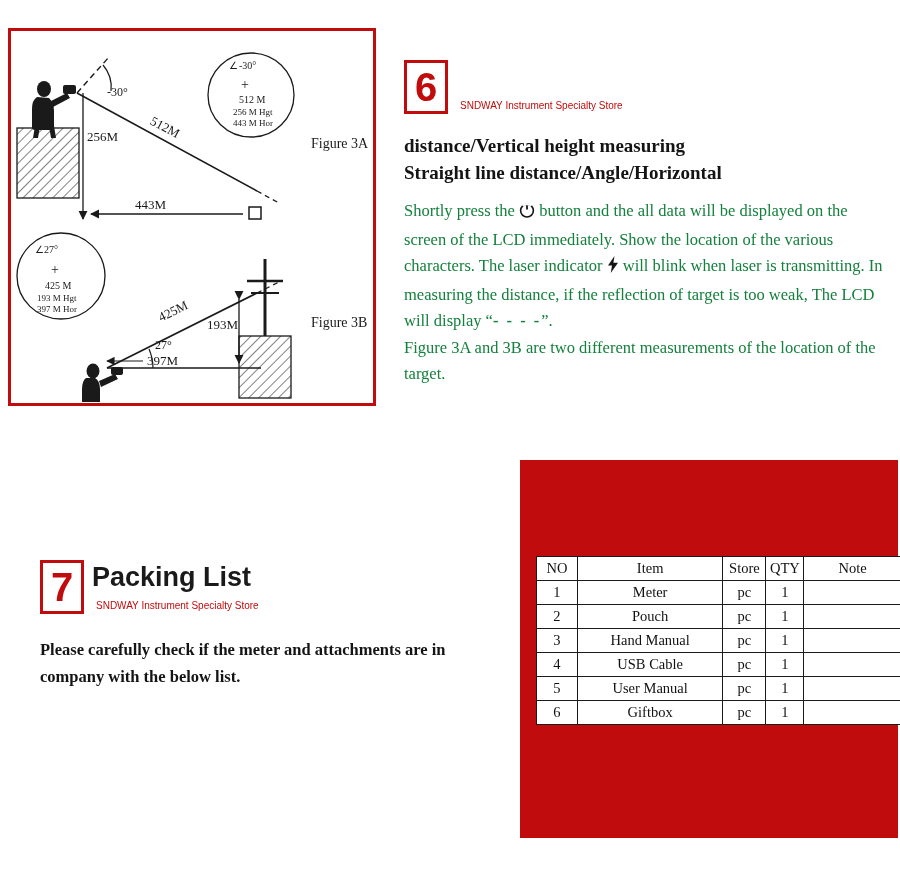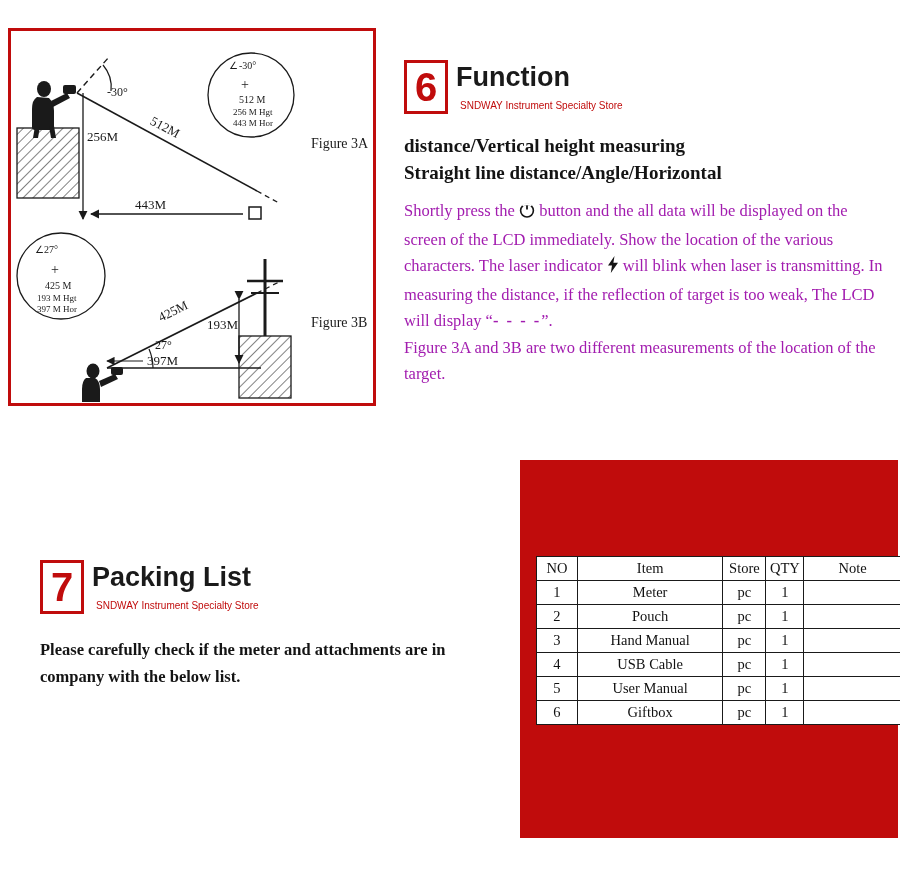--- a/index.html
+++ b/index.html
@@ -77,21 +77,21 @@
     font-family: "Liberation Serif", serif;
     font-weight: bold;
     font-size: 19px;
     line-height: 27px;
     color: #141414;
   }
   .sec6-body {
     margin-top: 12px;
     font-size: 16.5px;
     line-height: 26.5px;
-    color: #a21caf;
+    color: #15803d;
   }
   .sec6-body p { margin: 0; }
   .inline-ico {
     display: inline-block;
     vertical-align: -2px;
   }
   .dash-disp {
     letter-spacing: 2px;
     font-weight: bold;
   }
@@ -244,21 +244,20 @@
 
       <text x="300" y="296" font-family="Liberation Serif, serif" font-size="14" fill="#1a1a1a">Figure 3B</text>
     </svg>
   </div>
 
   <div class="sec6">
     <div class="sec-head">
       <div class="num-box">
         <span>6</span>
       </div>
-      <div class="sec-title">Function</div>
       <div class="sec-brand">SNDWAY Instrument Specialty Store</div>
     </div>
 
     <div class="sec6-sub">
       <div>distance/Vertical height measuring</div>
       <div>Straight line distance/Angle/Horizontal</div>
     </div>
 
     <div class="sec6-body">
       <p><span>Shortly press the</span>

